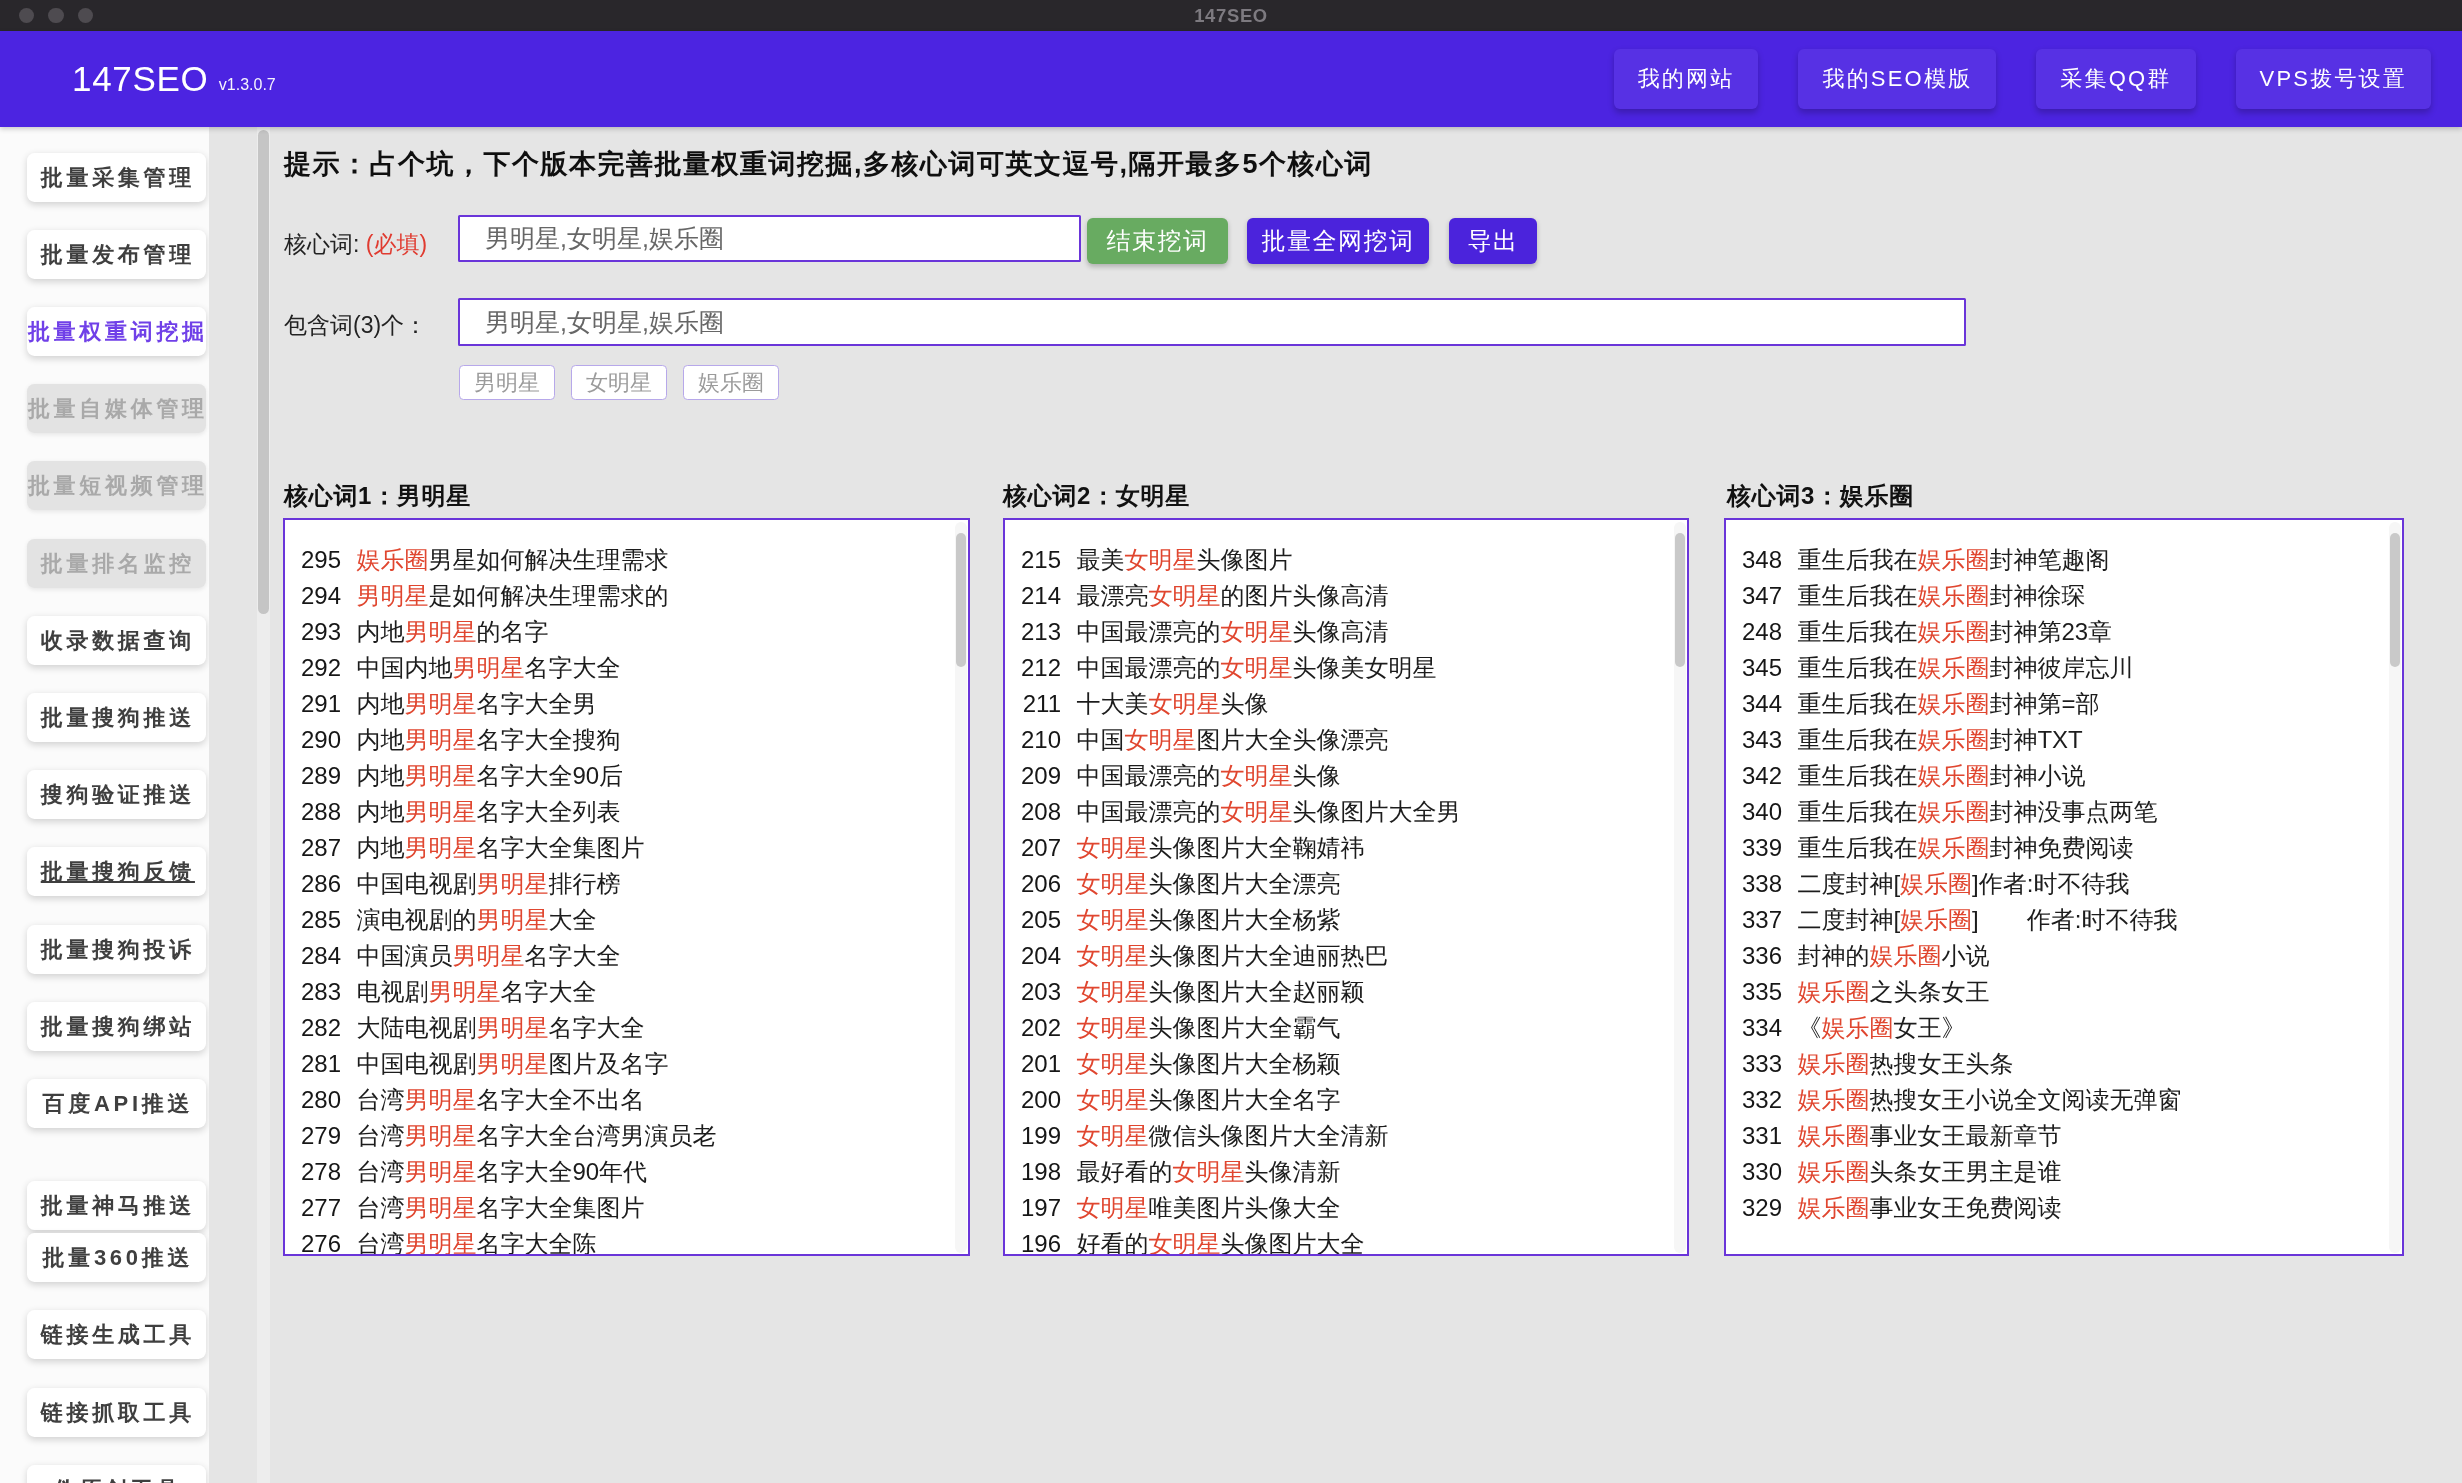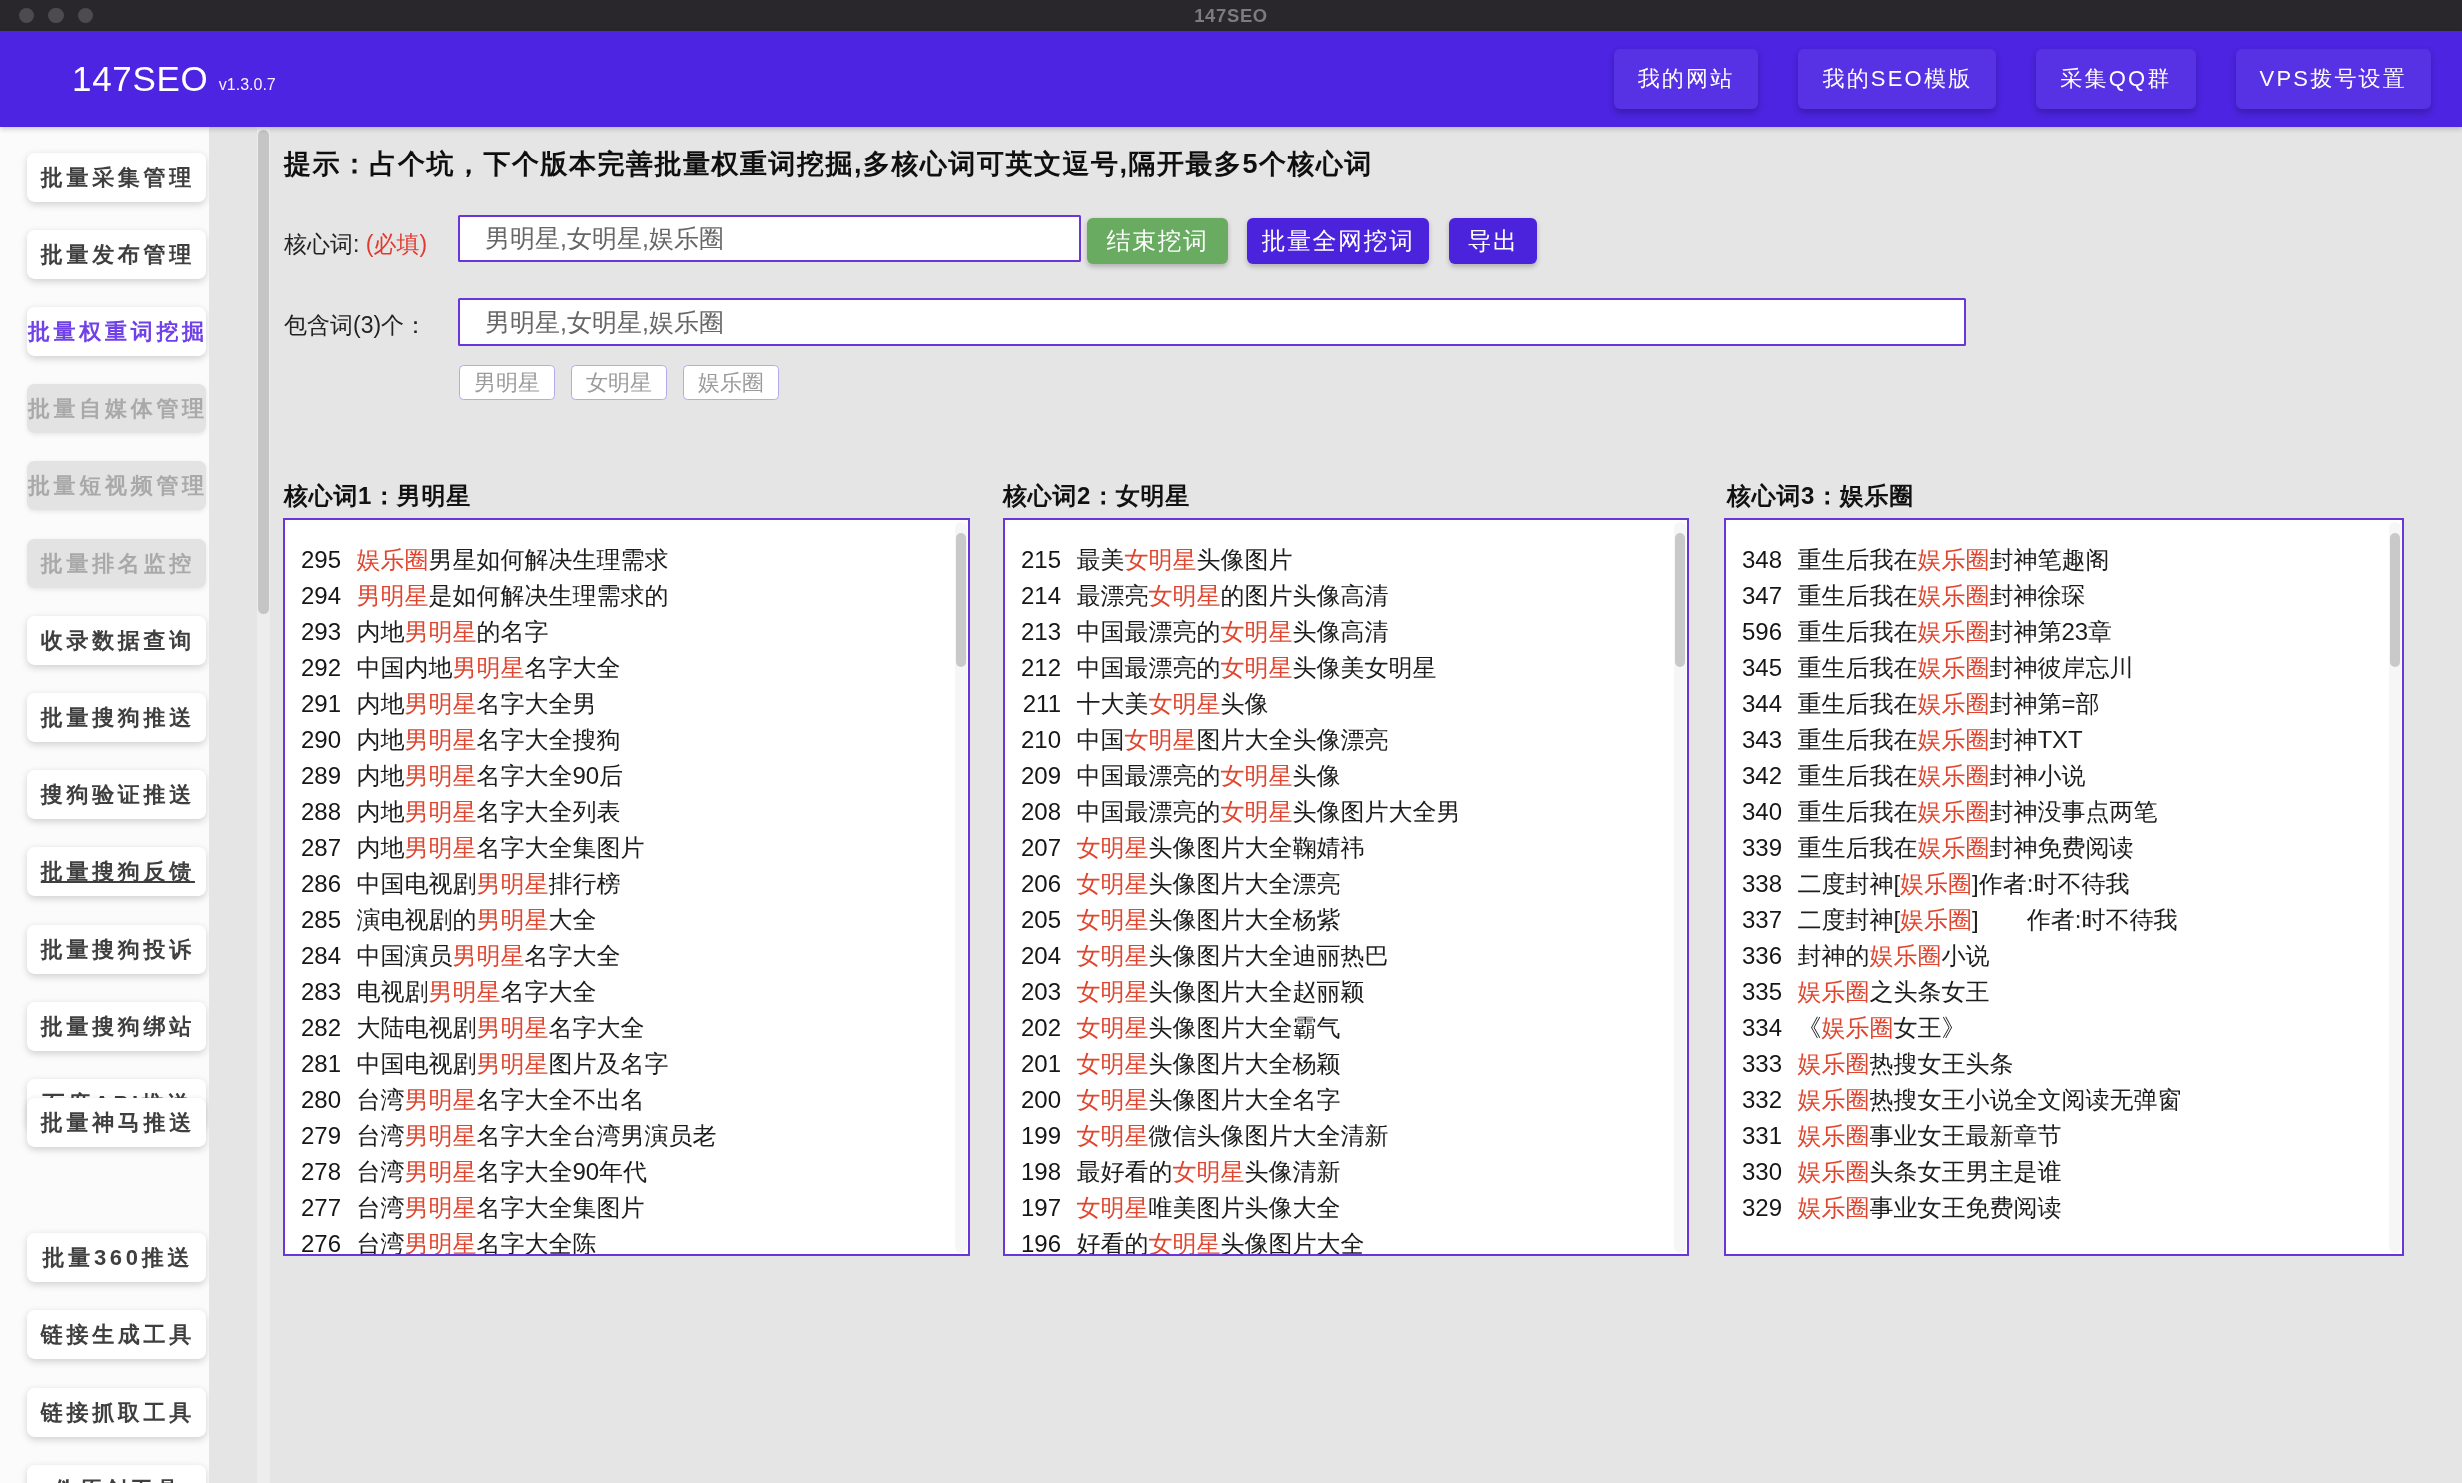--- a/index.html
+++ b/index.html
@@ -106,21 +106,21 @@
       <div class="side-btn disabled" style="top: 257px;">批量自媒体管理</div>
       <div class="side-btn disabled" style="top: 334px;">批量短视频管理</div>
       <div class="side-btn disabled" style="top: 412px;">批量排名监控</div>
       <div class="side-btn" style="top: 489px;">收录数据查询</div>
       <div class="side-btn" style="top: 566px;">批量搜狗推送</div>
       <div class="side-btn" style="top: 643px;">搜狗验证推送</div>
       <div class="side-btn" style="top: 720px; text-decoration: underline;">批量搜狗反馈</div>
       <div class="side-btn" style="top: 798px;">批量搜狗投诉</div>
       <div class="side-btn" style="top: 875px;">批量搜狗绑站</div>
       <div class="side-btn" style="top: 952px;">百度API推送</div>
-      <div class="side-btn" style="top: 971px;">批量神马推送</div>
+      <div class="side-btn" style="top: 1054px;">批量神马推送</div>
       <div class="side-btn" style="top: 1106px;">批量360推送</div>
       <div class="side-btn" style="top: 1183px;">链接生成工具</div>
       <div class="side-btn" style="top: 1261px;">链接抓取工具</div>
       <div class="side-btn" style="top: 1338px;">伪原创工具</div>
     </div>
   <div class="sidebar-scrollbar">
     <div class="sidebar-thumb"></div>
   </div>
 
   <div class="hint">提示：占个坑，下个版本完善批量权重词挖掘,多核心词可英文逗号,隔开最多5个核心词</div>
@@ -324,21 +324,21 @@
     <div class="listbox-inner">
         <div class="row">
           <span class="num">348</span>
           <span>重生后我在<span class="kw">娱乐圈</span>封神笔趣阁</span>
         </div>
         <div class="row">
           <span class="num">347</span>
           <span>重生后我在<span class="kw">娱乐圈</span>封神徐琛</span>
         </div>
         <div class="row">
-          <span class="num">596</span>
+          <span class="num">248</span>
           <span>重生后我在<span class="kw">娱乐圈</span>封神第23章</span>
         </div>
         <div class="row">
           <span class="num">345</span>
           <span>重生后我在<span class="kw">娱乐圈</span>封神彼岸忘川</span>
         </div>
         <div class="row">
           <span class="num">344</span>
           <span>重生后我在<span class="kw">娱乐圈</span>封神第=部</span>
         </div>

